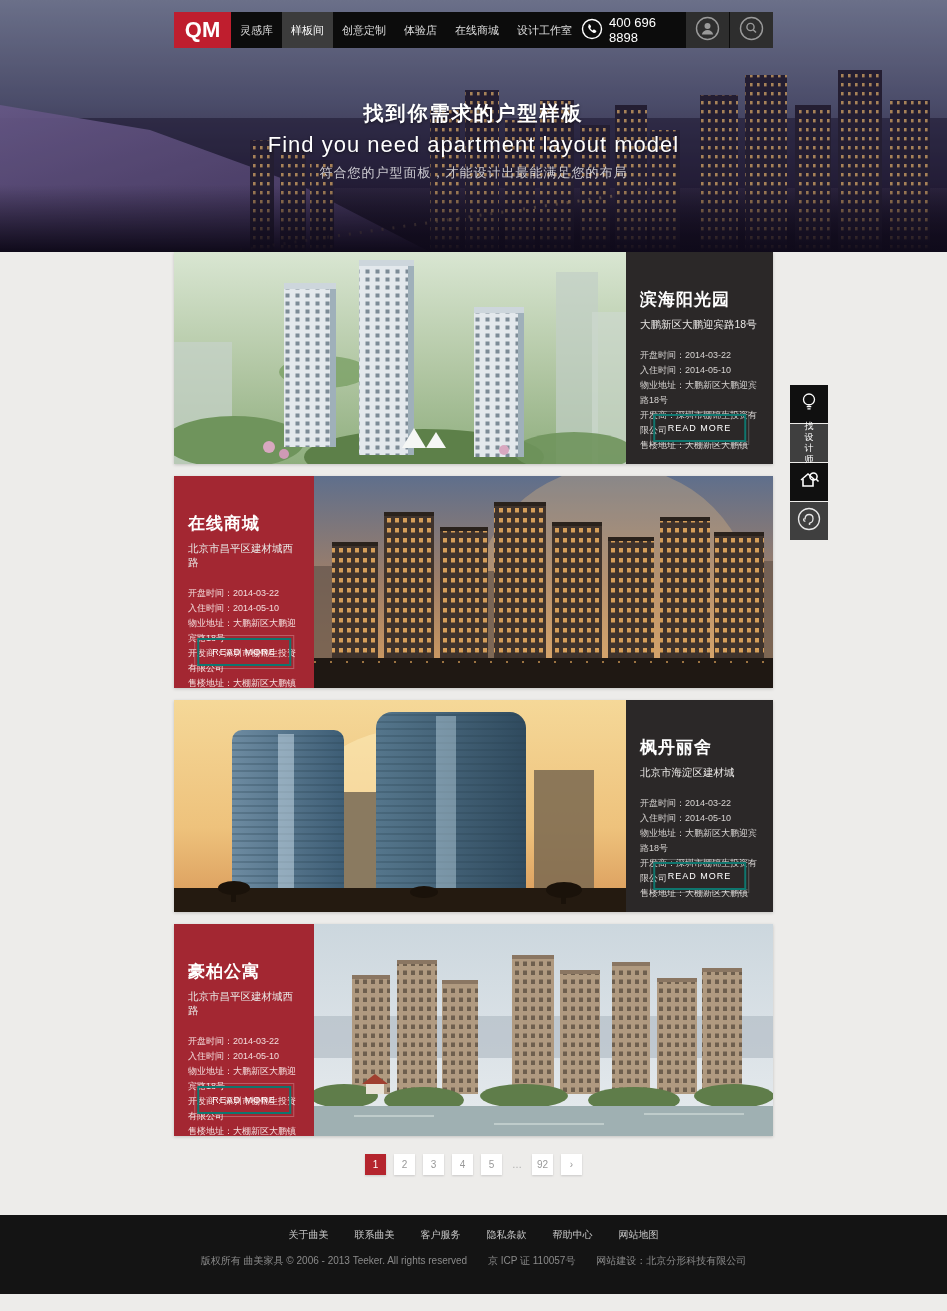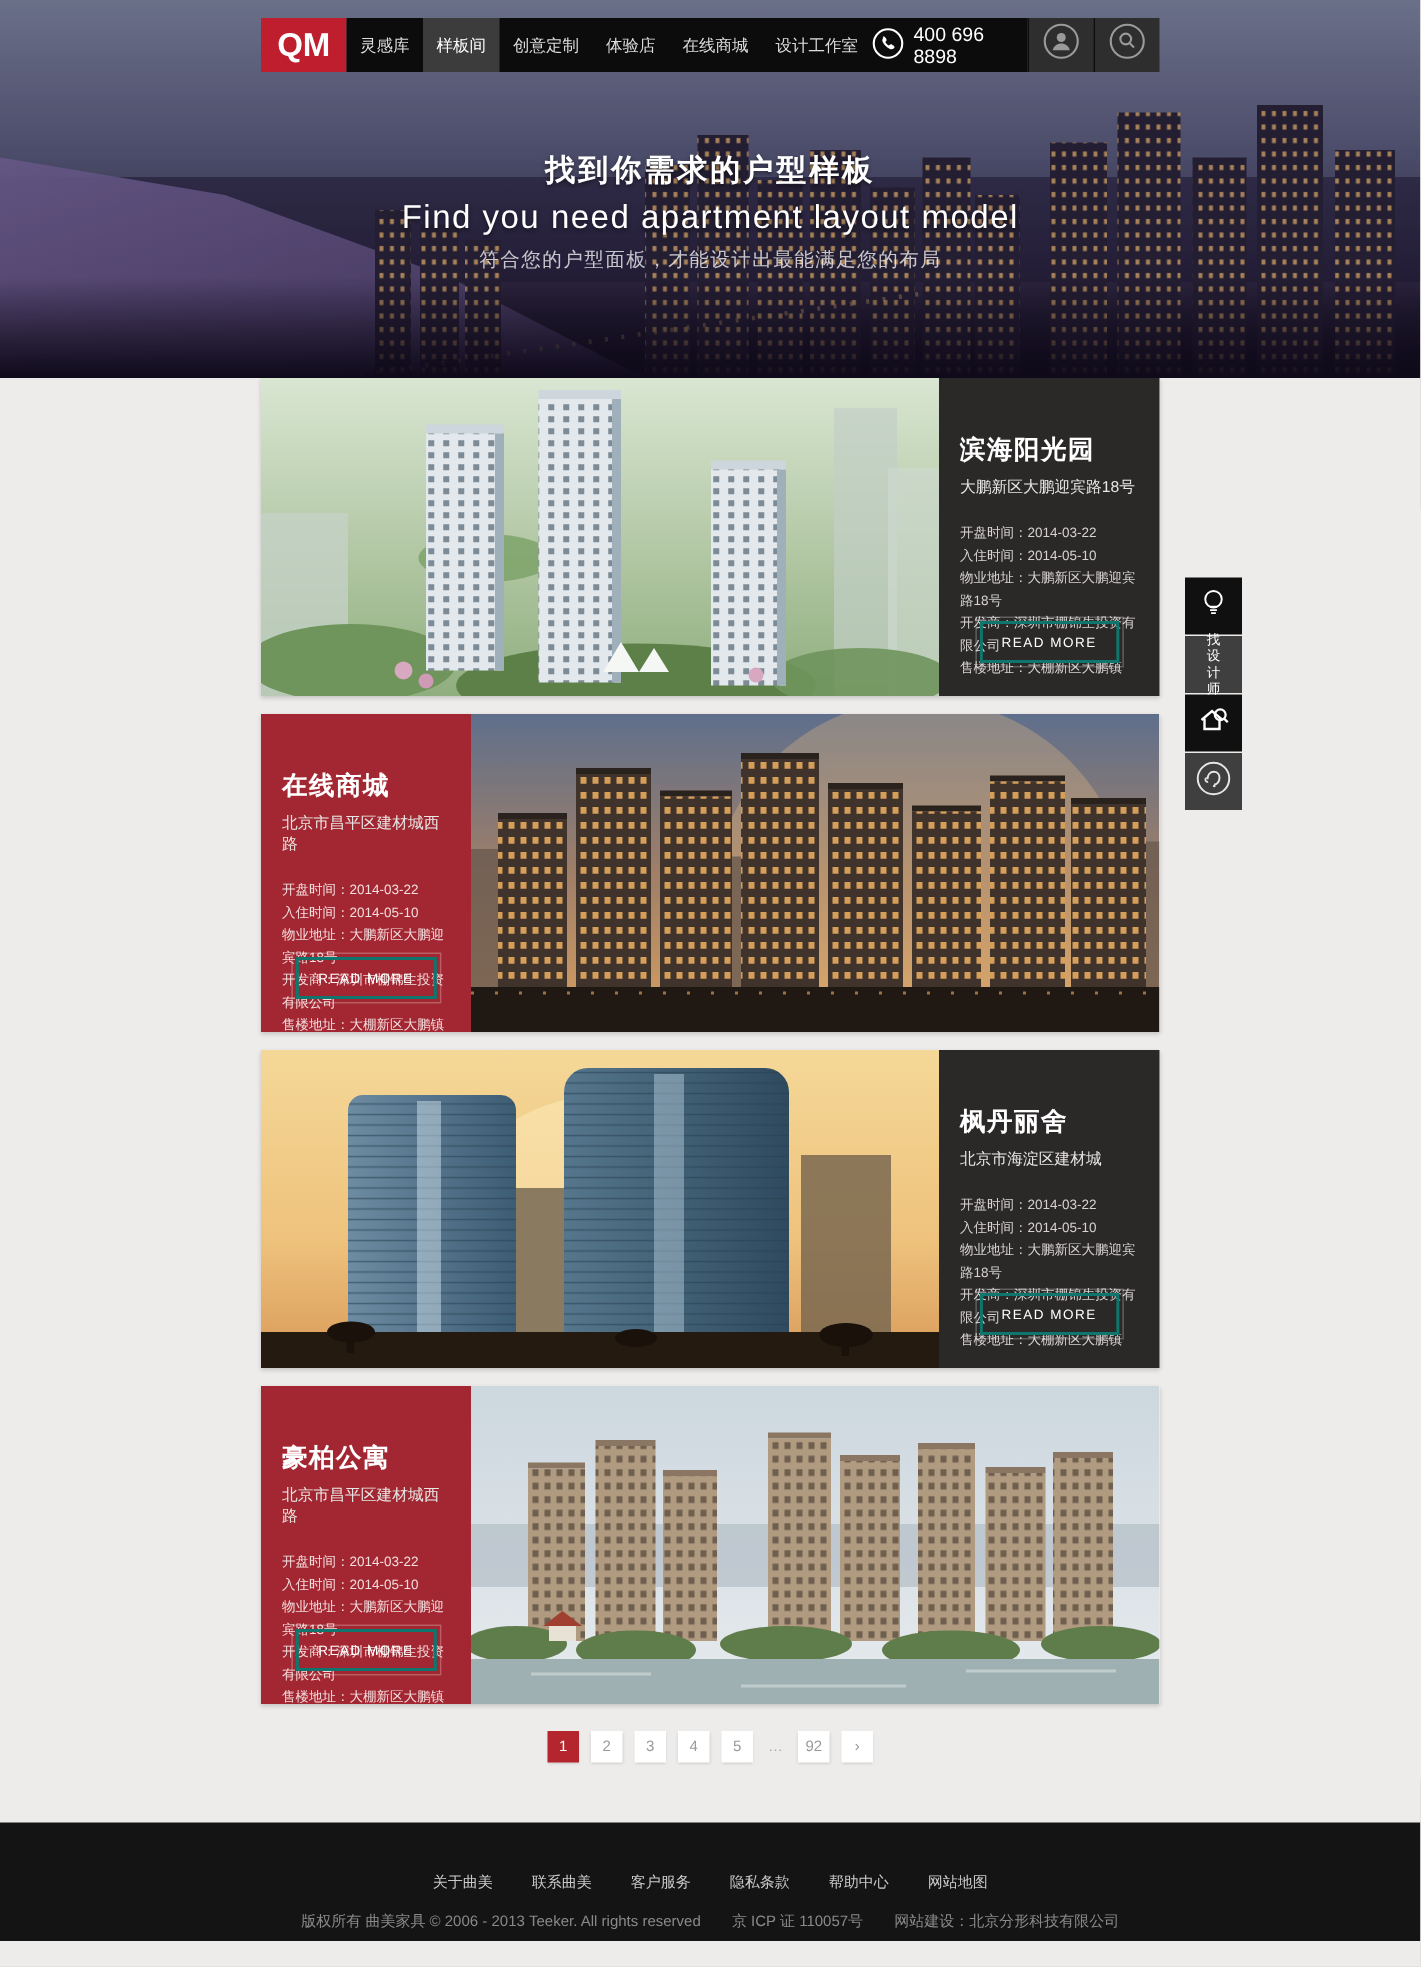--- a/index.html
+++ b/index.html
@@ -45,21 +45,21 @@
   .read-more { position:absolute; bottom:22px; left:50%; transform:translateX(-50%); border:2px solid #0f766e; outline:1px solid rgba(255,255,255,.25); outline-offset:2px; color:#fff; background:transparent; font-size:9px; letter-spacing:1px; padding:7px 13px; white-space:nowrap; cursor:pointer; font-family:inherit; }
 
   
   .pagination { display:flex; justify-content:center; gap:8px; margin:18px 0 20px; padding-bottom:20px; }
   .page-btn { width:21px; height:21px; display:flex; align-items:center; justify-content:center; font-size:10px; background:#fff; color:#999; box-shadow:0 1px 2px rgba(0,0,0,.15); cursor:pointer; }
   .page-btn.active { background:#b5252e; color:#fff; }
   .page-sep { width:14px; display:flex; align-items:center; justify-content:center; color:#aaa; font-size:10px; }
 
   
   .footer { width:947px; height:79px; background:#141414; color:#bbb; }
-  .footer-links { display:flex; justify-content:center; gap:26px; padding-top:33px; font-size:10px; }
+  .footer-links { display:flex; justify-content:center; gap:26px; padding-top:13px; font-size:10px; }
   .footer-link { cursor:pointer; color:#c9c9c9; }
   .footer-copy { text-align:center; margin-top:12px; font-size:10px; color:#8a8a8a; }
   .footer-copy span { margin:0 9px; }
 
   
   .float-widget { position:absolute; left:790px; top:385px; width:38px; z-index:5; }
   .fw-item { width:38px; height:38px; display:flex; align-items:center; justify-content:center; cursor:pointer; margin-bottom:1px; }
   .fw-dark { background:#101010; }
   .fw-gray { background:#3f3f3f; }
   .fw-text { color:#fff; font-size:9px; text-align:center; line-height:11px; padding:0 20px; }

